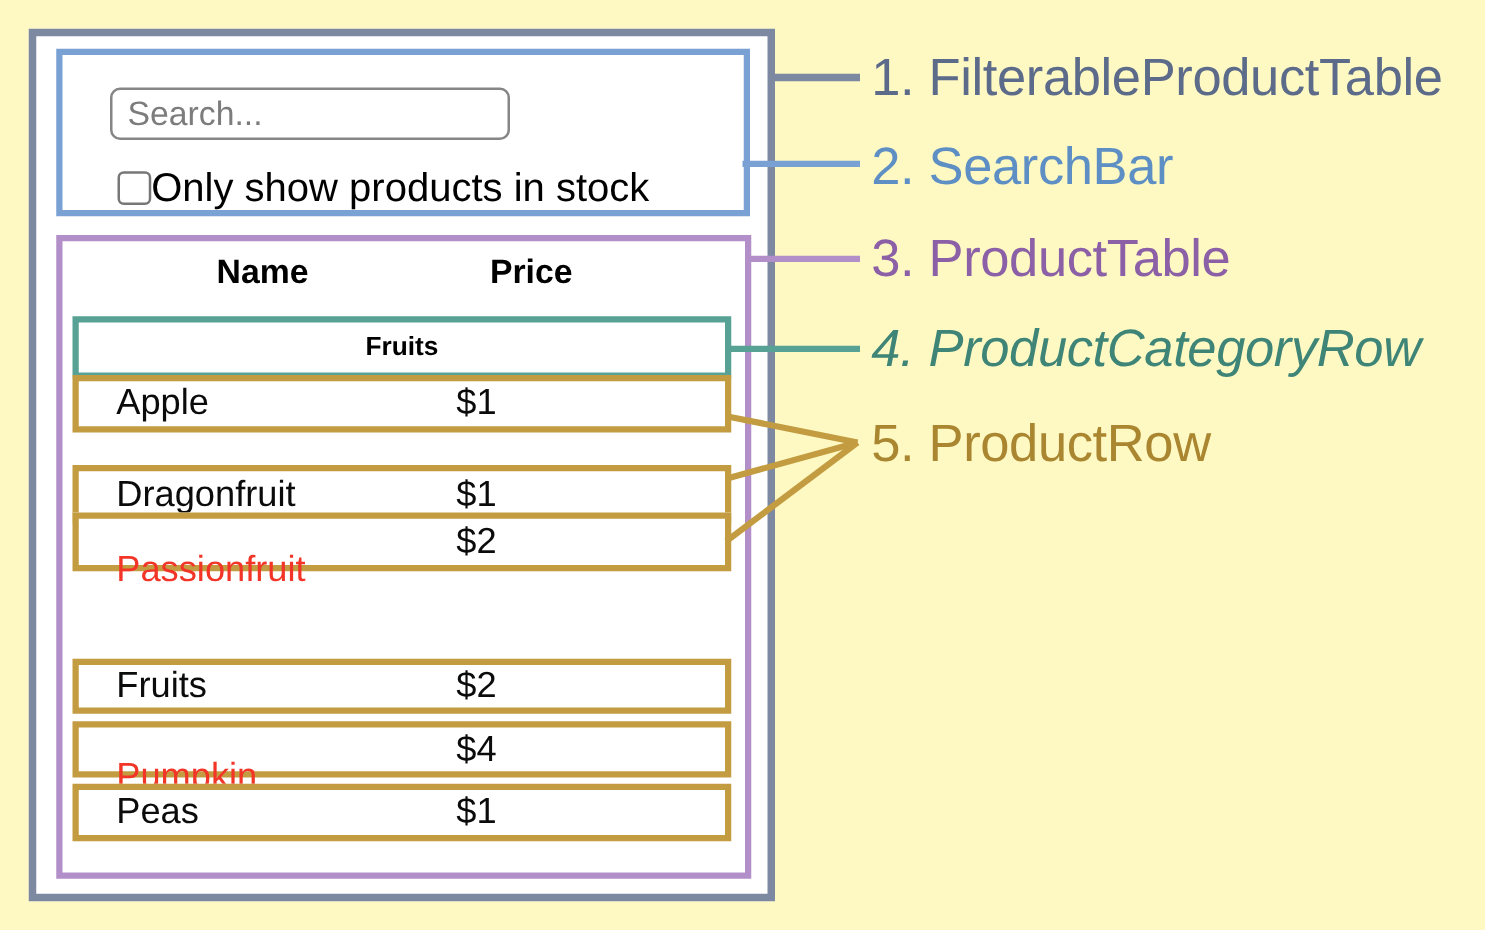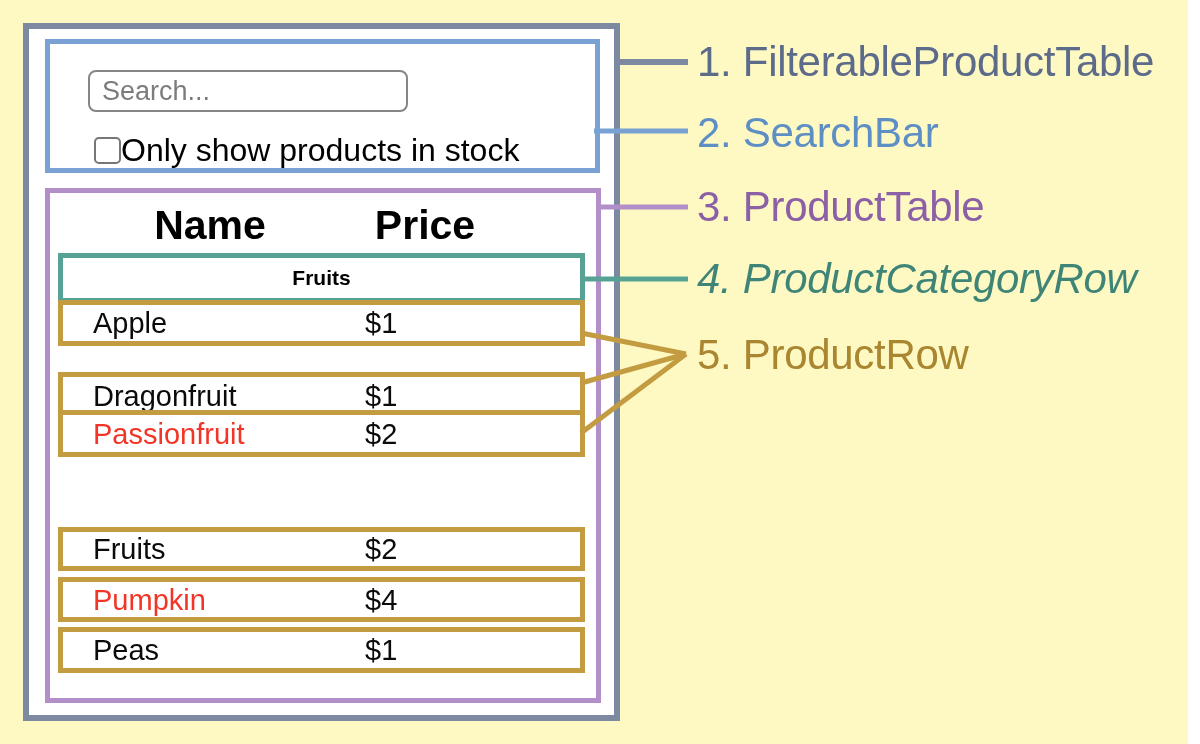--- a/index.html
+++ b/index.html
@@ -15,35 +15,35 @@
   .search-input { position:absolute; left:38px; top:26px; width:320px; height:42px;
                   border:2px solid var(--input_border); border-radius:8px; padding:0 12px;
                   font-family:"Liberation Sans", sans-serif; font-size:27px; color:#333; background:#fff; outline:none; }
   .search-input::placeholder { color:var(--placeholder_text); opacity:1; }
 
   .stock-row { position:absolute; left:44px; top:88px; display:flex; align-items:center; }
   .cb { appearance:none; -webkit-appearance:none; width:27px; height:27px; border:2px solid #777;
         border-radius:5px; background:#fff; margin:0; }
   .cb-label { font-size:32px; color:#000; white-space:nowrap; }
 
-  .th { position:absolute; top:9px; font-size:41px; font-weight:bold; color:#000;
+  .th { position:absolute; top:9px; font-size:27px; font-weight:bold; color:#000;
         transform:translateX(-50%); white-space:nowrap; }
   .name-h  { left:160px; }
   .price-h { left:375px; }
 
   .cat { position:absolute; left:58px; width:527px; border:5px solid var(--category);
          display:flex; align-items:center; justify-content:center; background:#fff; }
   .cat span { font-size:21px; font-weight:bold; color:#000; }
   .cat-fruits { top:253px; height:50px; }
   .cat-veg    { top:473px; height:49px; }
 
   .prow { position:absolute; left:58px; width:527px; border:5px solid var(--row); background:#fff; }
   .rname  { position:absolute; left:30px;  top:50%; transform:translateY(-50%); font-size:29px; color:#0b0b0b; white-space:nowrap; }
   .rprice { position:absolute; left:302px; top:50%; transform:translateY(-50%); font-size:29px; color:#0b0b0b; }
-  .oos { color:var(--out_of_stock_text); }
+  .oos { color:var(--out_of_stock_text);margin-top:22px; }
   .r-apple        { top:300px; height:46px; }
   .r-dragonfruit  { top:372px; height:47px; }
   .r-passionfruit { top:410px; height:47px; }
   .r-spinach      { top:527px; height:44px; }
   .r-pumpkin      { top:577px; height:45px; }
   .r-peas         { top:627px; height:46px; }
 
   .lines { position:absolute; left:0; top:0; width:1200px; height:744px; pointer-events:none; }
   .lc-outline  { stroke:var(--outline);  stroke-width:6; }
   .lc-search   { stroke:var(--searchbar);stroke-width:5; }

